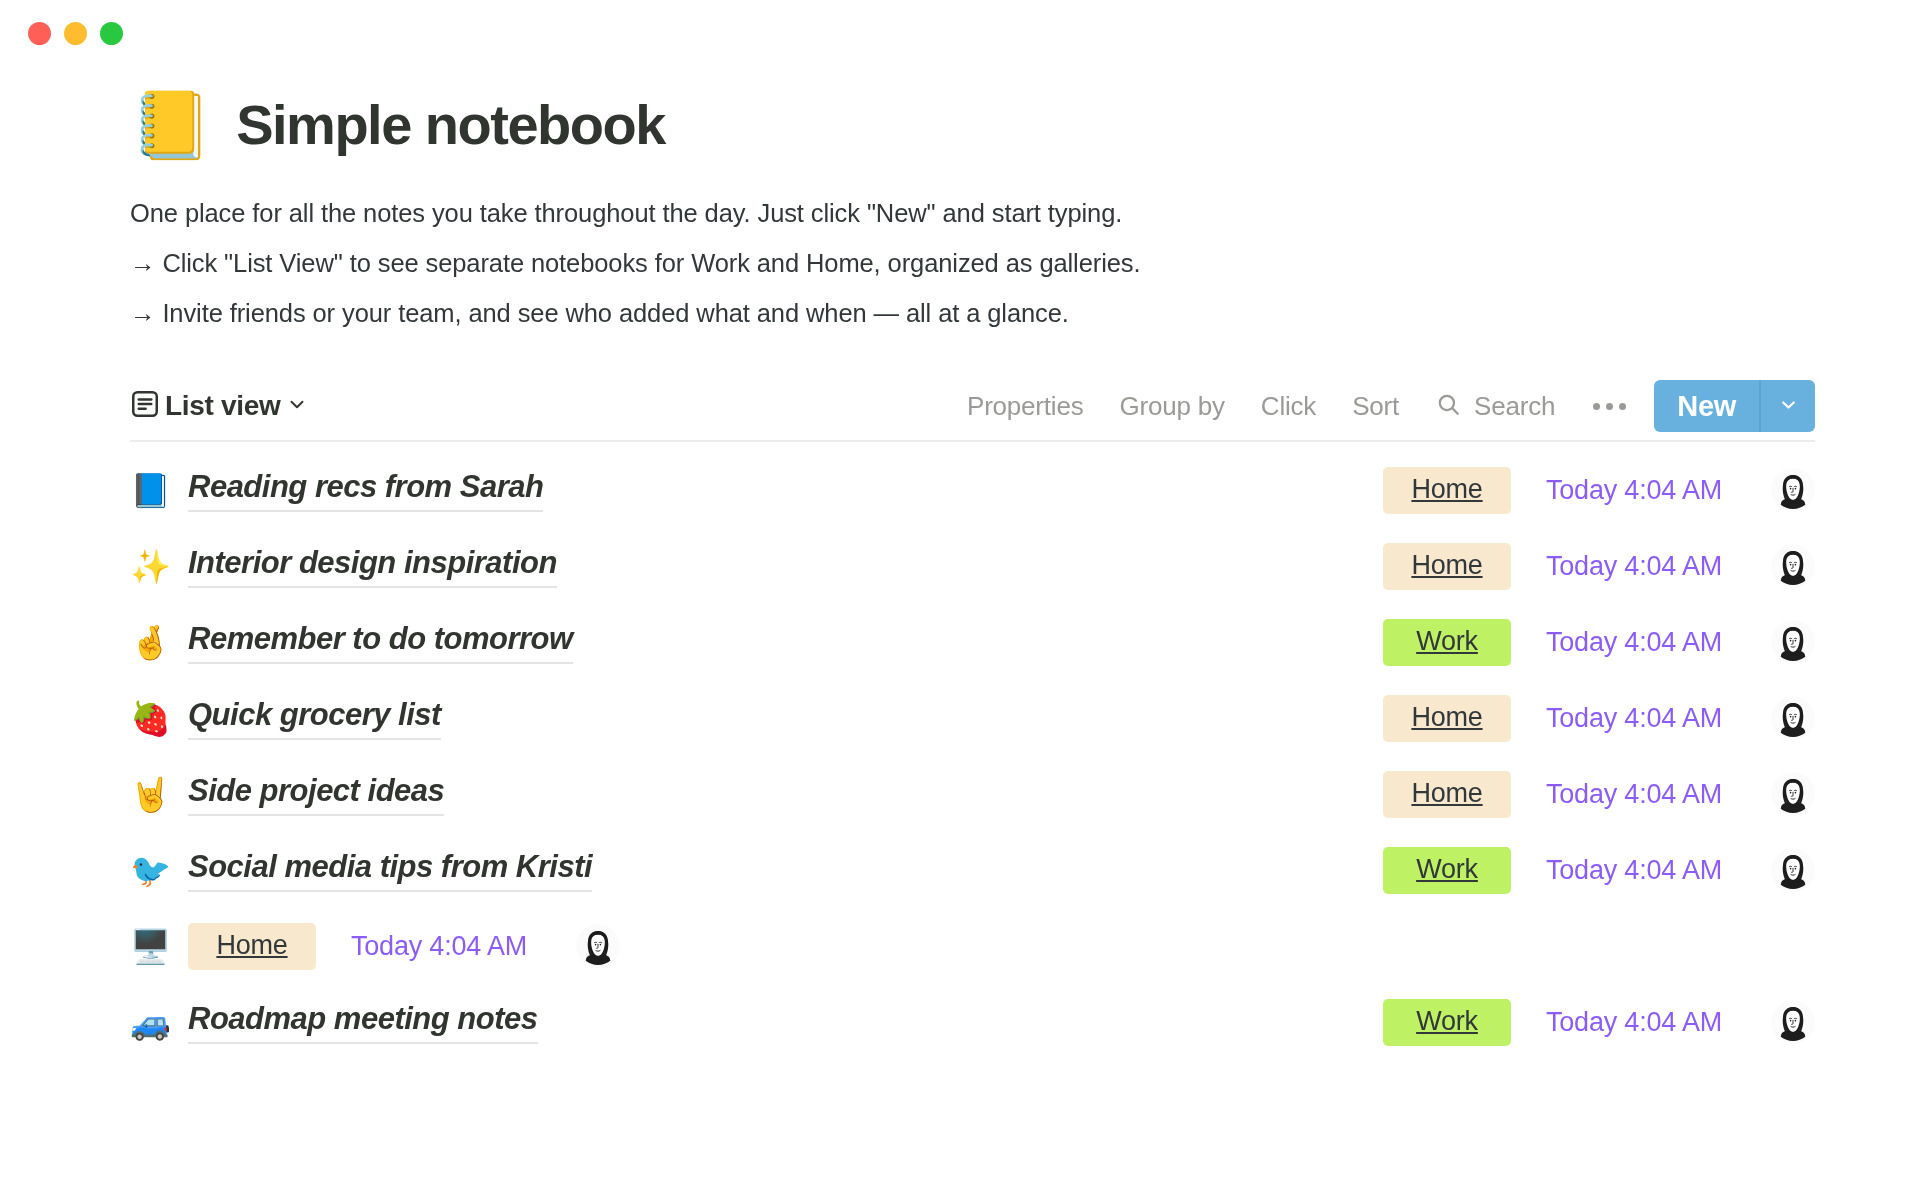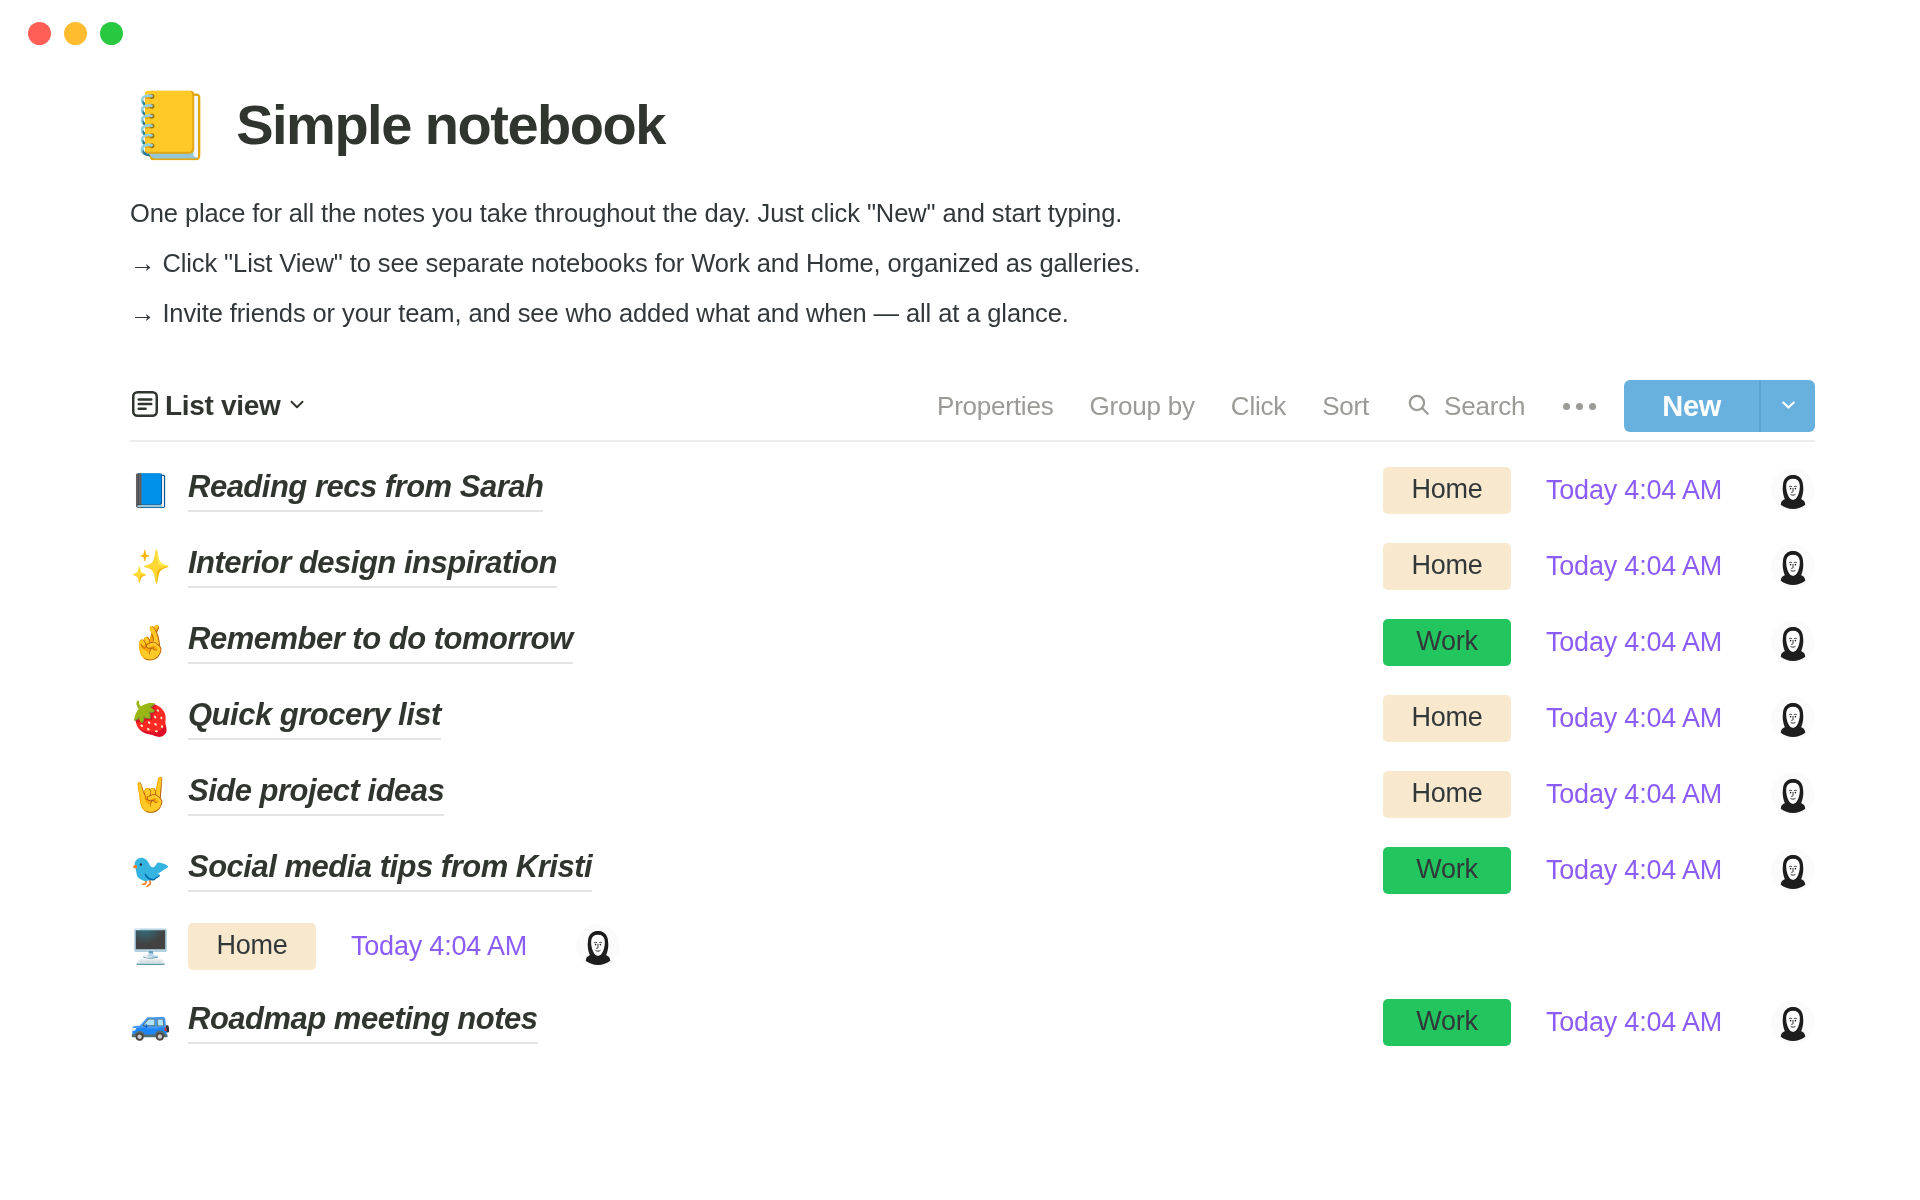--- a/index.html
+++ b/index.html
@@ -135,21 +135,21 @@
     overflow: hidden;
     margin-left: 6px;
     height: 52px;
   }
   .new-button {
     background: #68b1de;
     color: #ffffff;
     font-size: 29px;
     font-weight: 600;
     letter-spacing: -0.3px;
-    padding: 0 38px;
+    padding: 0 23px;
     display: flex;
     align-items: center;
     border: none;
     cursor: pointer;
     font-family: inherit;
   }
   .new-dropdown {
     background: #68b1de;
     width: 56px;
     display: flex;
@@ -197,23 +197,24 @@
     flex: 0 0 auto;
   }
   .note-tag {
     font-size: 27px;
     color: #32373a;
     padding: 7px 17px 9px;
     border-radius: 5px;
     letter-spacing: -0.2px;
     min-width: 128px;
     text-align: center;
+    text-decoration: underline;
   }
   .tag-home { background: #f7e8ce; }
-  .tag-work { background: #22c55e; }
+  .tag-work { background: #bef264; }
 
   .note-time {
     font-size: 27px;
     color: #8b5cf6;
     letter-spacing: -0.2px;
     width: 250px;
     text-align: left;
     padding-left: 35px;
     white-space: nowrap;
   }

